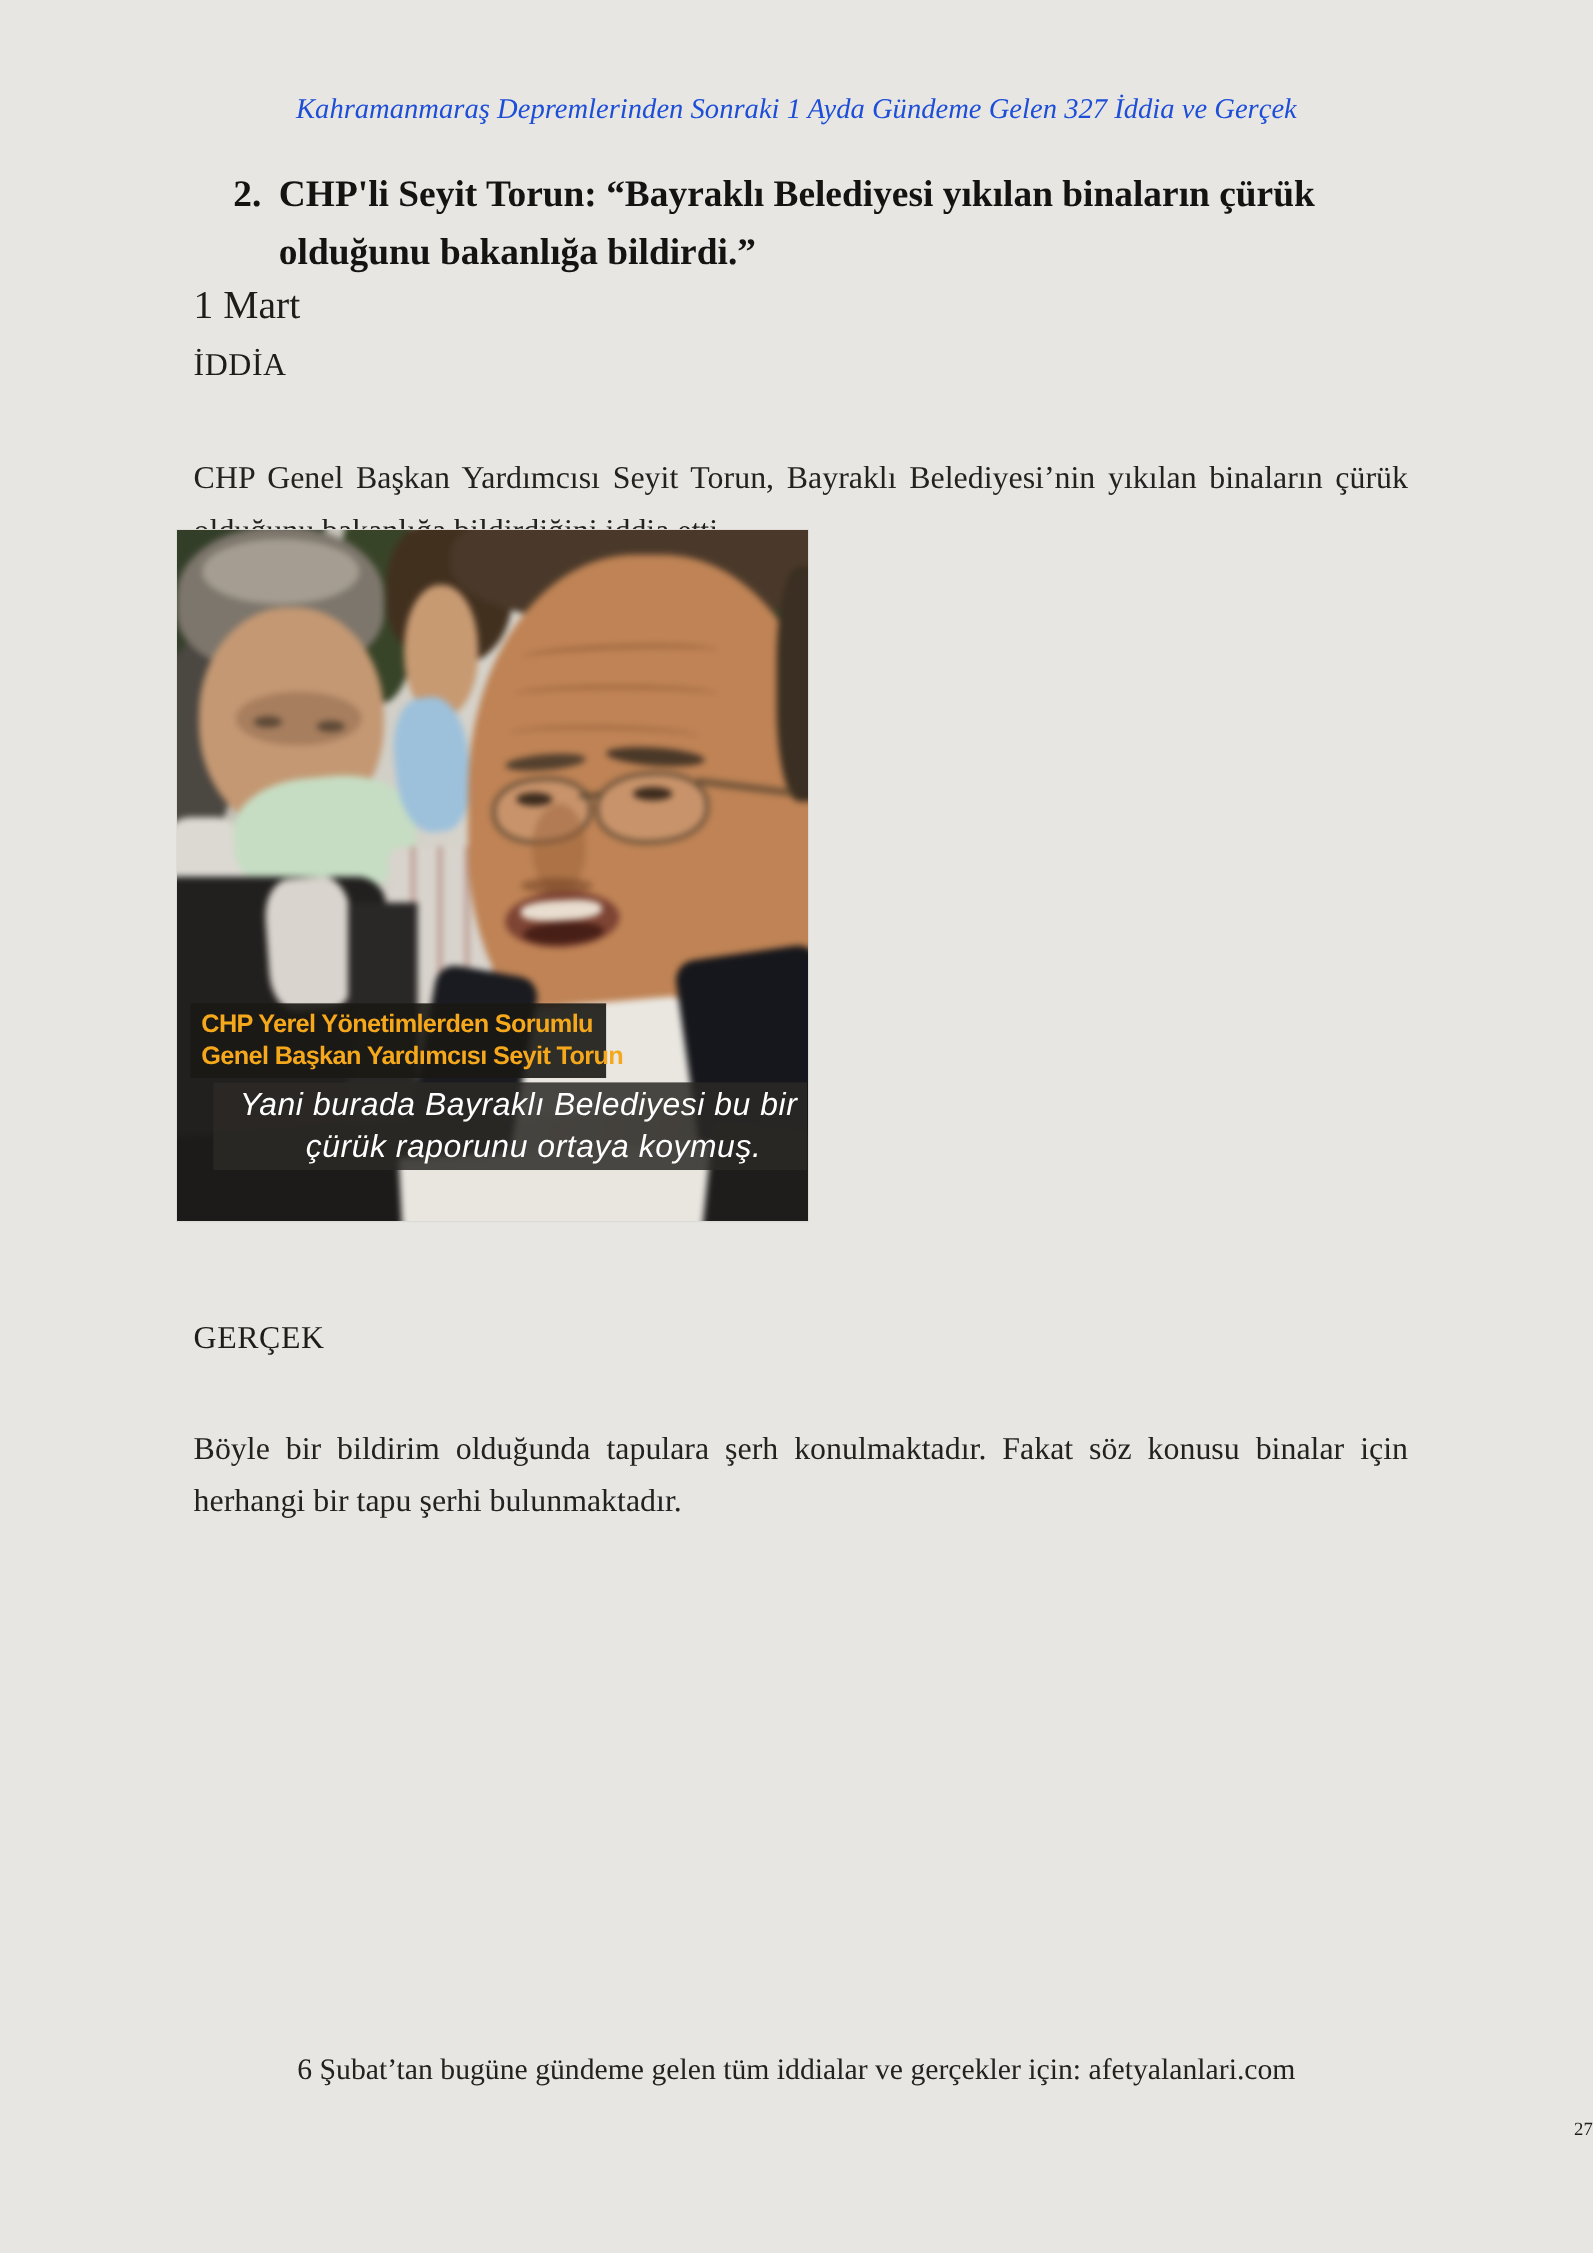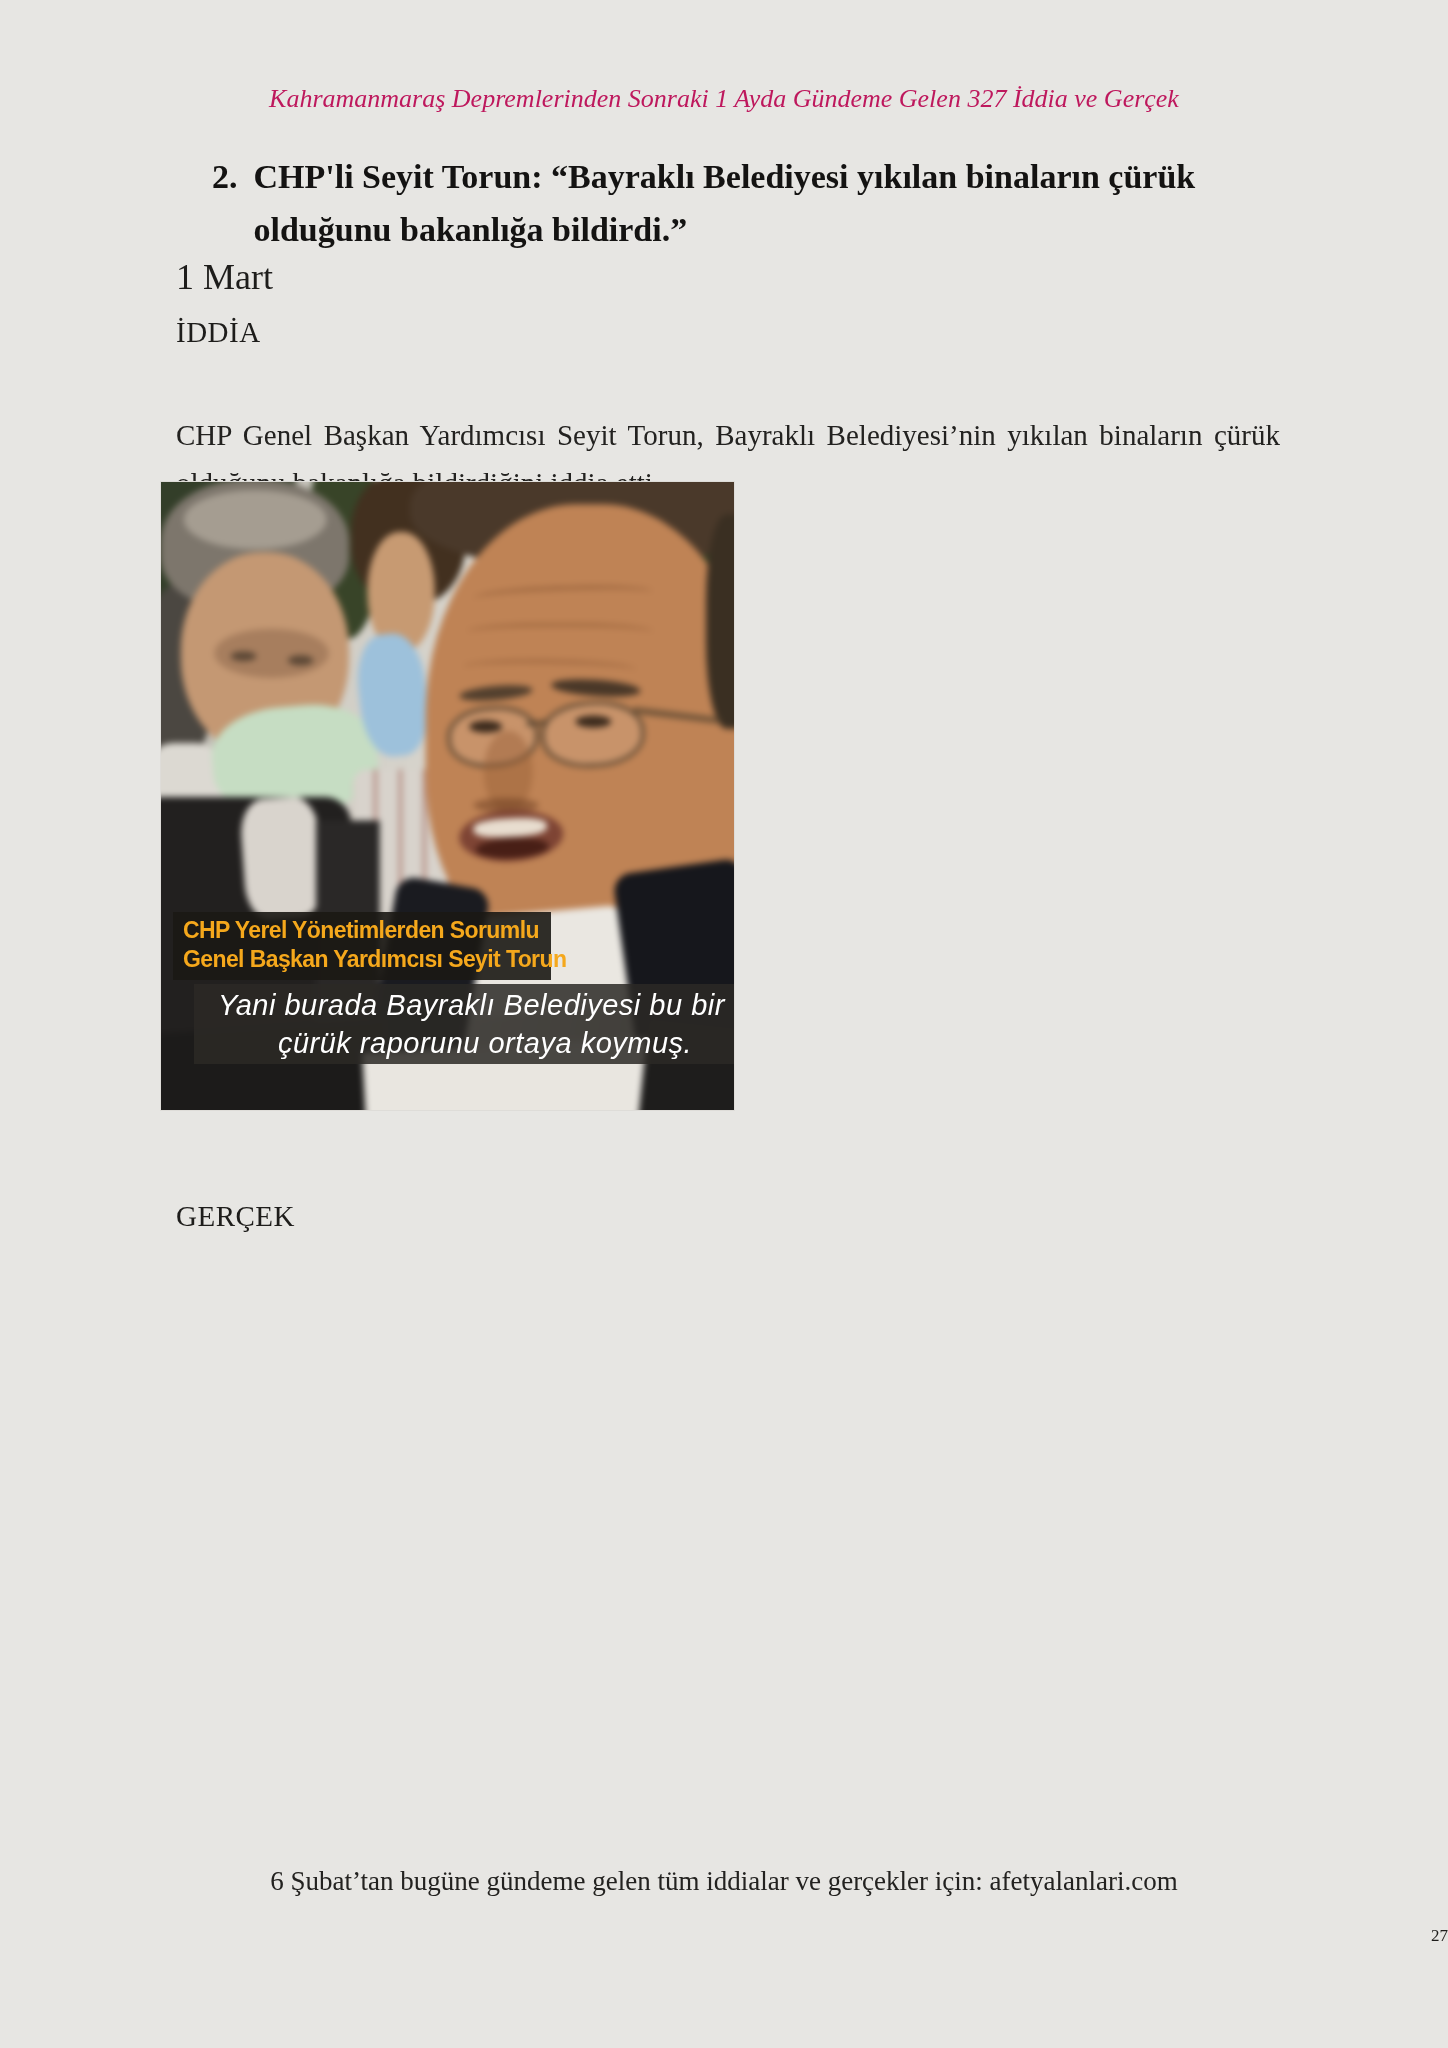--- a/index.html
+++ b/index.html
@@ -4,21 +4,21 @@
 <style>
   html,body{margin:0;padding:0;}
   body{width:1448px;height:2048px;background:#e7e6e3;}
   .page{
     position:relative;width:1448px;height:2048px;overflow:hidden;
     background:#e7e6e3;color:#1e1d1b;
     font-family:"Liberation Serif","DejaVu Serif",serif;
   }
   .running-header{
     position:absolute;top:84px;left:0;width:100%;text-align:center;
-    font-style:italic;font-size:26px;color:#be185d;
+    font-style:italic;font-size:26px;color:#1d4ed8;
   }
   .claim-heading{
     position:absolute;top:150px;left:212px;width:1090px;
     display:flex;gap:16px;font-weight:bold;font-size:34px;line-height:53px;color:#141312;
   }
   .claim-title{width:1040px;}
   .date-line{position:absolute;top:256px;left:176px;font-size:36px;}
   .section-label{position:absolute;left:176px;font-size:29px;font-weight:normal;letter-spacing:.5px;}
   .label-iddia{top:316px;}
   .label-gercek{top:1200px;}
@@ -135,17 +135,18 @@
       <div>Genel Başkan Yardımcısı Seyit Torun</div>
     </div>
 
     <div class="subtitle-band">
       <div class="subtitle-line1">Yani burada Bayraklı Belediyesi bu bir</div>
       <div class="subtitle-line2">çürük raporunu ortaya koymuş.</div>
     </div>
   </div>
 
   <div class="section-label label-gercek">GERÇEK</div>
+  <p class="para para-gercek">Böyle bir bildirim olduğunda tapulara şerh konulmaktadır. Fakat söz konusu binalar için herhangi bir tapu şerhi bulunmaktadır.</p>
 
   <div class="footer-line">6 Şubat’tan bugüne gündeme gelen tüm iddialar ve gerçekler için: afetyalanlari.com</div>
   <div class="page-number">27</div>
 
 </div>
 
 </body></html>

